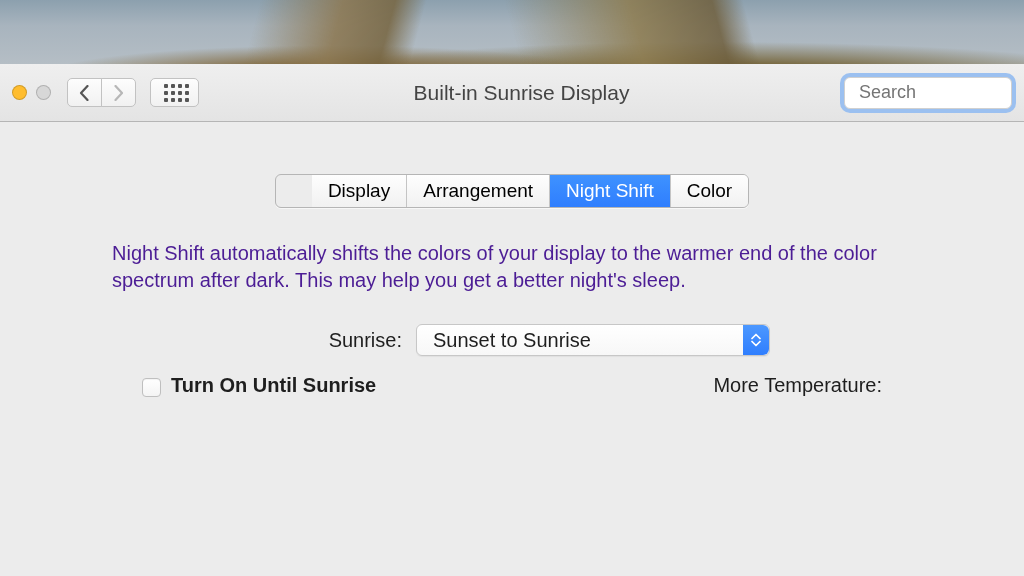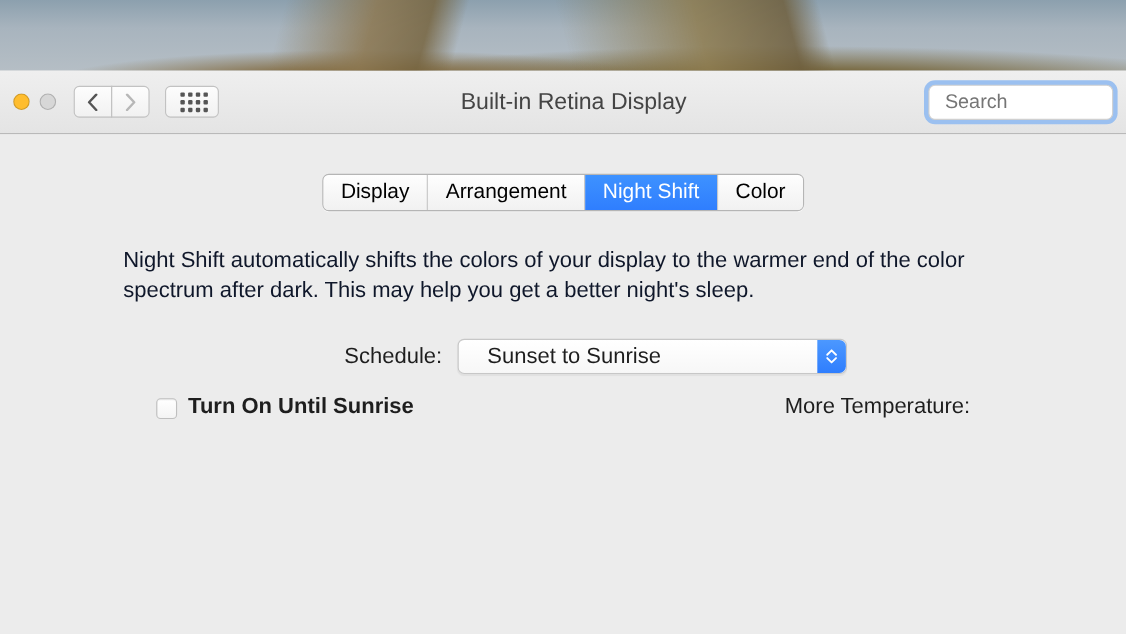--- a/index.html
+++ b/index.html
@@ -66,61 +66,62 @@
 
   
   .content{
     background:#ececec;
     height:calc(576px - 64px - 58px);
     padding-top:36px;
     color:#000;
   }
 
   .tabs{
-    width:max-content;margin:0 auto;
+    width:max-content;margin:16px auto;
     display:flex;
     border:1px solid #b5b5b5;border-radius:6px;
     overflow:hidden;
     box-shadow:0 1px 0 rgba(255,255,255,.6);
+    padding-left:36px;
   }
   .tab{
     padding:5px 16px;font-size:19px;
     background:linear-gradient(180deg,#fefefe,#f1f1f1);
     border-right:1px solid #c4c4c4;
     color:#000;
     cursor:default;
   }
   .tab:last-child{border-right:0;}
   .tab.active{
     background:linear-gradient(180deg,#3e92ff,#2f7efe);
     color:#fff;
   }
 
   .description{
     width:800px;margin:32px auto 0;
-    font-size:20px;color:#0f172a;
+    font-size:20px;color:#4c1d95;
     line-height:1.35;
   }
 
   .form{
     width:740px;margin:30px auto 0;
     display:grid;
     grid-template-columns: 260px 1fr;
     row-gap:18px; column-gap:14px;
     align-items:center;
     font-size:20px;color:#1e1e1e;
   }
   .form .label{ text-align:right; }
 
   .select{
     position:relative;width:354px;height:32px;
     background:linear-gradient(180deg,#ffffff,#f7f7f7);
     border:1px solid #c7c7c7;border-radius:6px;
     display:flex;align-items:center;
-    padding:0 36px 0 26px;
+    padding:0 36px 0 16px;
     box-shadow:0 1px 1px rgba(0,0,0,.05);
   }
   .select .stepper{
     position:absolute;right:0;top:0;bottom:0;width:26px;
     background:linear-gradient(180deg,#4c98ff,#2f7efe);
     border-top-right-radius:6px;border-bottom-right-radius:6px;
     display:flex;flex-direction:column;align-items:center;justify-content:center;
   }
   .stepper svg{display:block;}
 
@@ -195,21 +196,21 @@
         <span></span>
         <span></span>
         <span></span>
       <span></span>
         <span></span>
         <span></span>
         <span></span>
     </div>
   </div>
 
-  <div class="window-title">Built-in Retina Display</div>
+  <div class="window-title">Built-in Sunrise Display</div>
 
   <div class="search-wrap">
     <svg width="17" height="17" viewBox="0 0 17 17">
       <circle cx="7" cy="7" r="5.2" fill="none" stroke="#808080" stroke-width="1.7"></circle>
       <line x1="11" y1="11" x2="15.5" y2="15.5" stroke="#808080" stroke-width="1.7" stroke-linecap="round"></line>
     </svg>
     <input type="text" placeholder="Search" style="">
   </div>
 </div>
 
@@ -219,21 +220,21 @@
     <div class="tab">Display</div>
     <div class="tab">Arrangement</div>
     <div class="tab active">Night Shift</div>
     <div class="tab">Color</div>
   </div>
 
   <p class="description">Night Shift automatically shifts the colors of your display to the warmer end of the color spectrum after dark. This may help you get a better night's sleep.</p>
 
   <div class="form">
 
-    <div class="label">Schedule:</div>
+    <div class="label">Sunrise:</div>
     <div class="select">
       <span>Sunset to Sunrise</span>
       <div class="stepper">
         <svg width="10" height="7" viewBox="0 0 10 7">
             <path d="M1 5.5 5 1.5l4 4" fill="none" stroke="#fff" stroke-width="1.7" stroke-linecap="round" stroke-linejoin="round"></path>
           </svg>
         <svg width="10" height="7" viewBox="0 0 10 7">
             <path d="M1 1.5 5 5.5l4-4" fill="none" stroke="#fff" stroke-width="1.7" stroke-linecap="round" stroke-linejoin="round"></path>
           </svg>
       </div>

